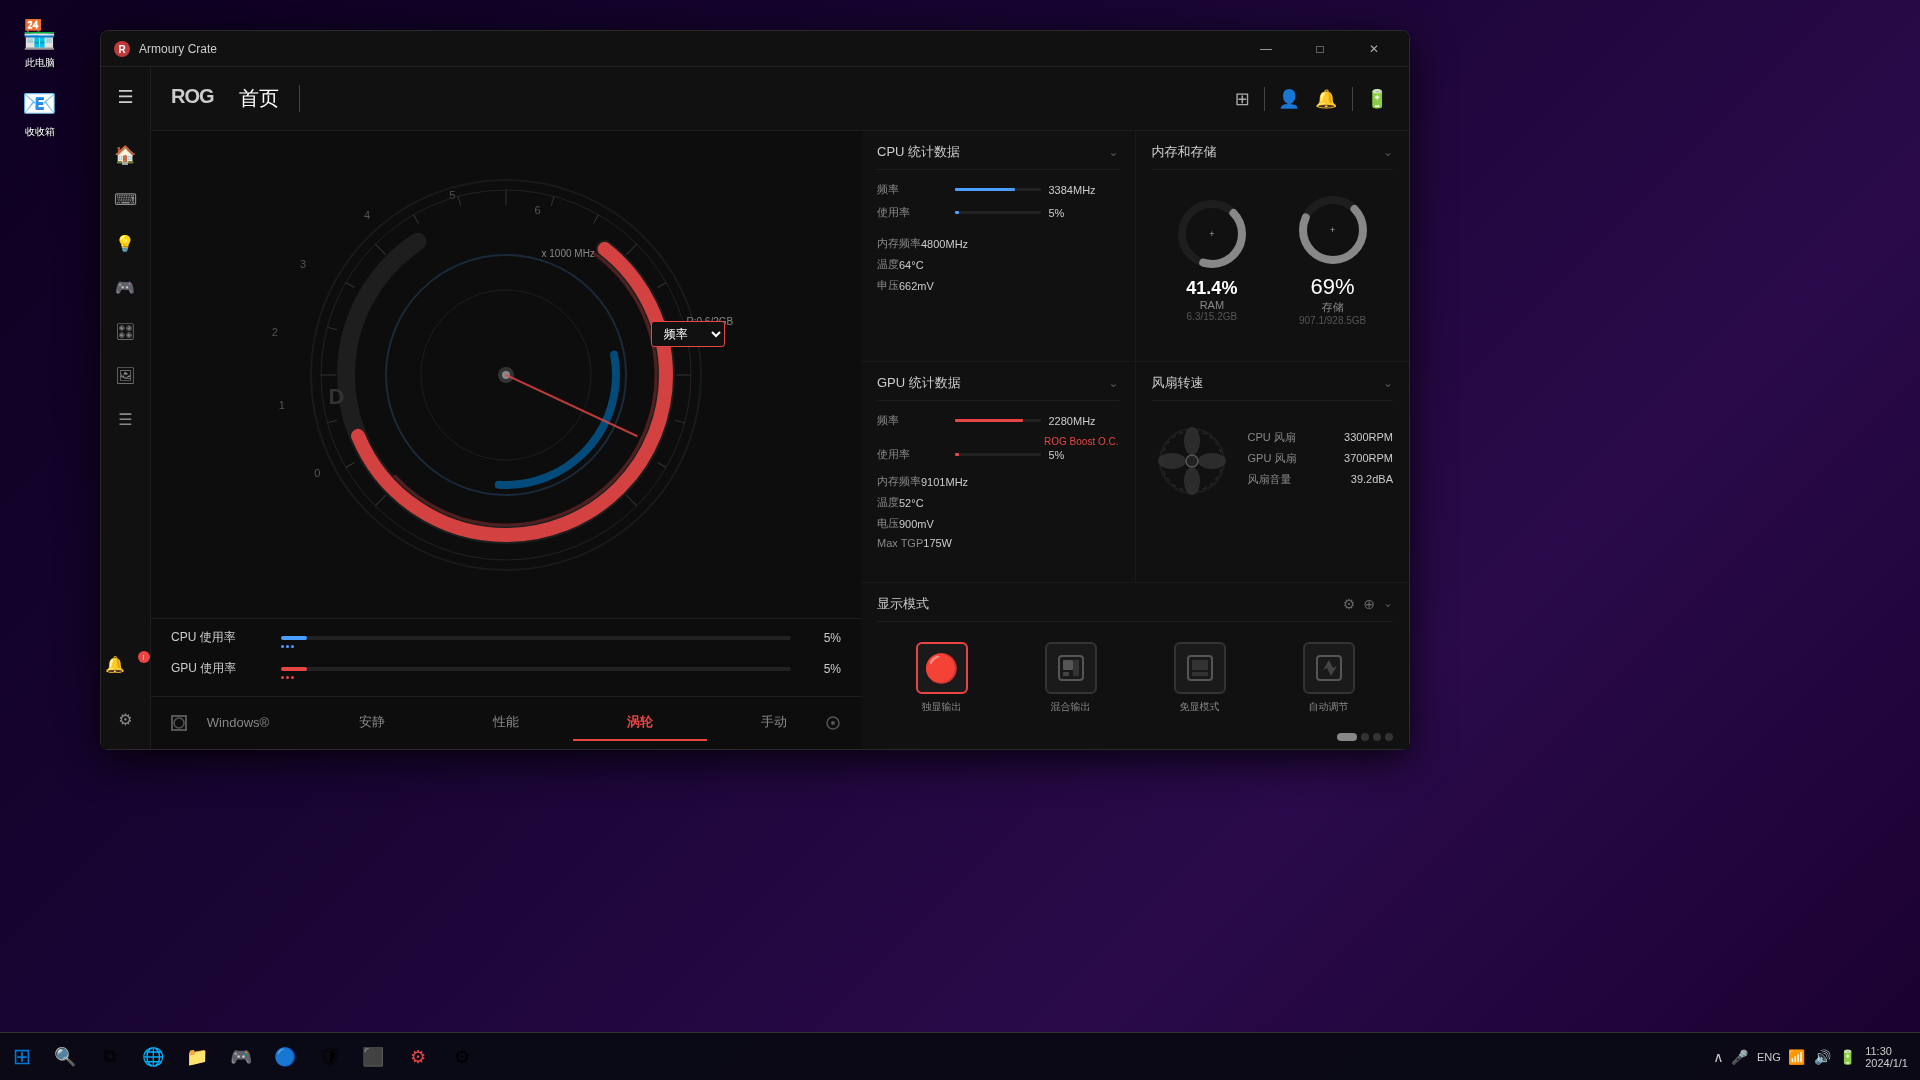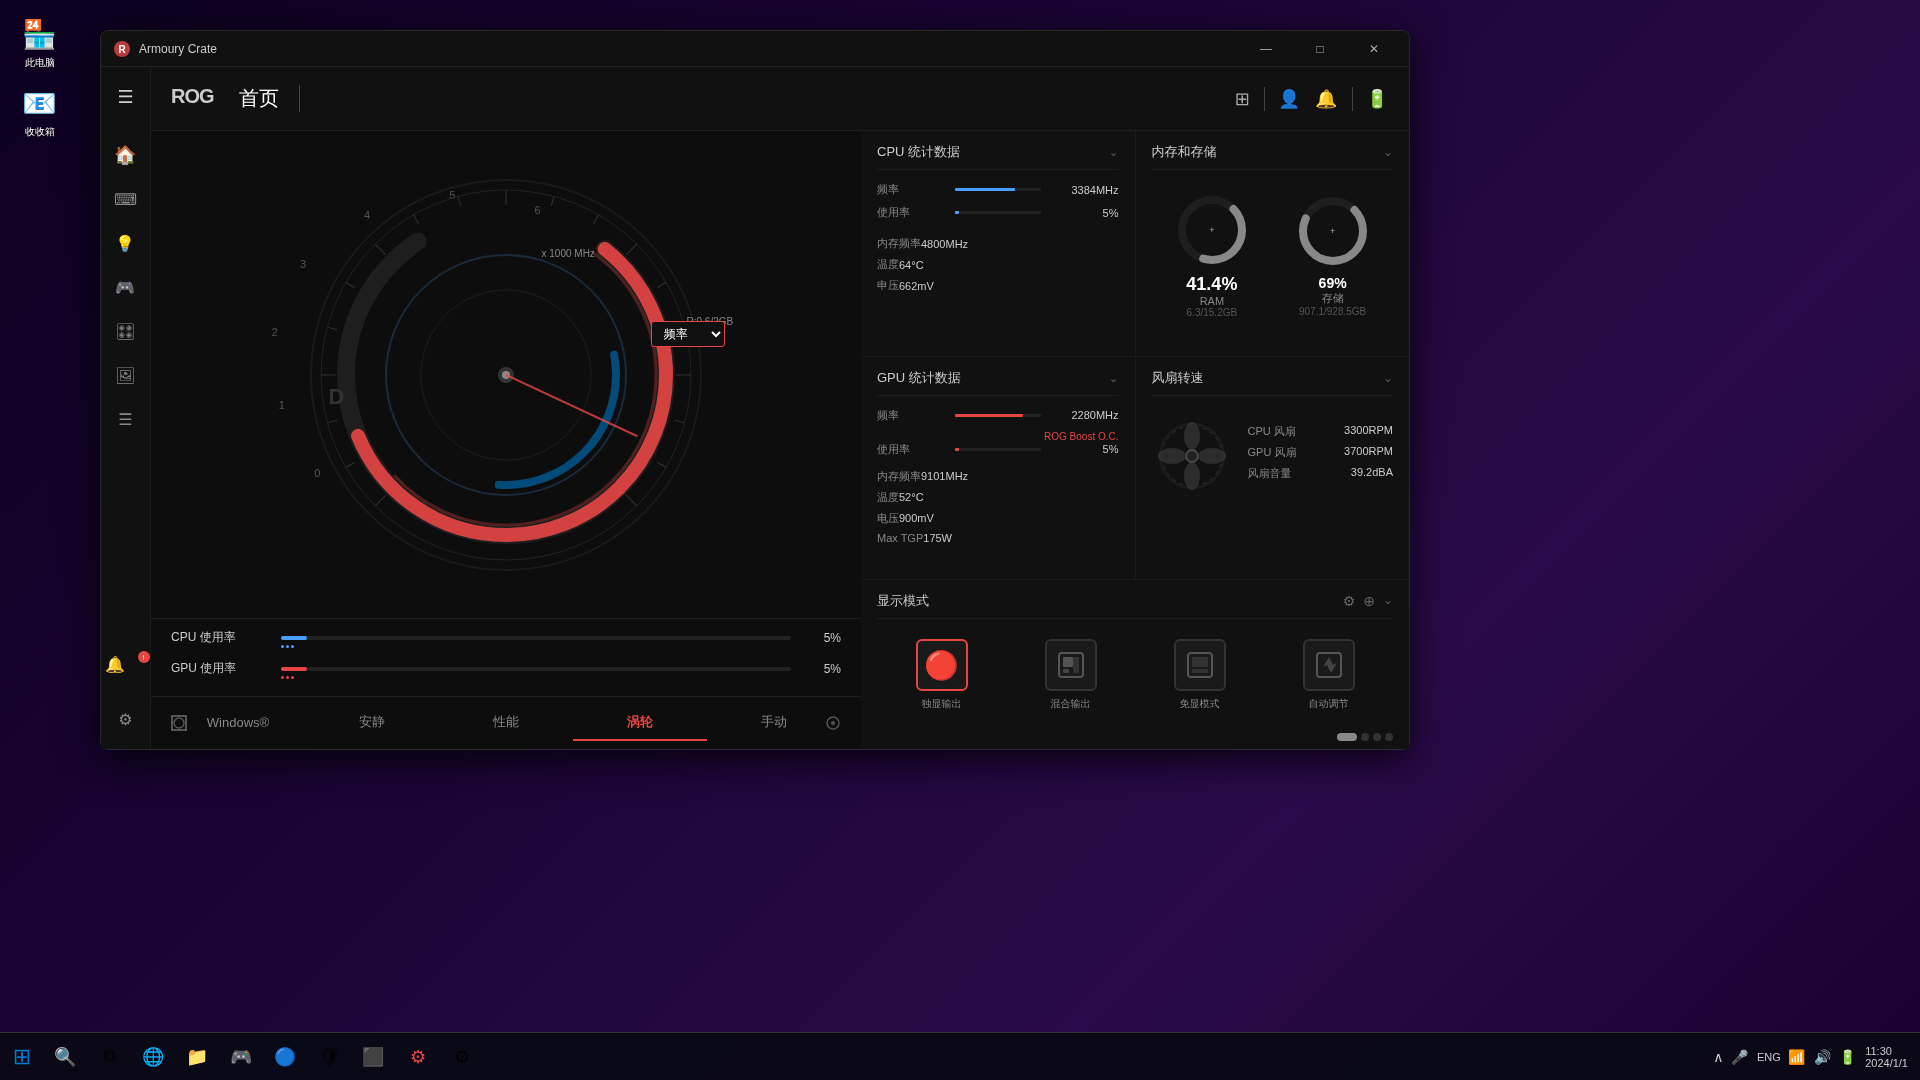--- a/index.html
+++ b/index.html
@@ -429,21 +429,21 @@
     .stat-fill {
       height: 100%;
       border-radius: 1px;
     }
     .stat-fill.blue { background: #4a9eff; }
     .stat-fill.red { background: #e84545; }
     .stat-val {
       font-size: 11px;
       color: #ccc;
       width: 70px;
-      text-align: right;
+      text-align: left;
     }
     .stat-row-simple {
       display: flex;
       justify-content: flex-start;
       align-items: center;
       margin-bottom: 6px;
     }
     .stat-simple-label {
       font-size: 11px;
       color: #888;
@@ -497,20 +497,21 @@
       position: relative;
       flex-shrink: 0;
     }
     .fan-stats {
       flex: 1;
     }
     .fan-stat-row {
       display: flex;
       justify-content: space-between;
       margin-bottom: 6px;
+      align-items: center;
     }
     .fan-stat-label {
       font-size: 11px;
       color: #888;
     }
     .fan-stat-val {
       font-size: 11px;
       color: #ccc;
     }
 
@@ -889,21 +890,21 @@
                   <div class="circ-gauge-ring">
                     <svg viewBox="0 0 80 80">
                       <circle cx="40" cy="40" r="30" fill="none" stroke="#1e1e1e" stroke-width="8"></circle>
                       <circle cx="40" cy="40" r="30" fill="none" stroke="#888" stroke-width="8" stroke-dasharray="130 58" stroke-dashoffset="23" stroke-linecap="round"></circle>
                     </svg>
                     <div class="circ-gauge-center">
                       <div style="font-size:9px; color:#aaa; margin-bottom:1px;">+</div>
                     </div>
                   </div>
                   <div style="margin-top:4px; text-align:center;">
-                    <div style="font-size:14px; font-weight:bold; color:#fff;">69%</div>
+                    <div style="font-size:22px; font-weight:normal; color:#fff;">69%</div>
                     <div style="font-size:11px; color:#888;">存储</div>
                     <div style="font-size:10px; color:#555;">907.1/928.5GB</div>
                   </div>
                 </div>
               </div>
             </div>
 
             <div class="stats-card">
               <div class="card-header">
                 <span class="card-title">GPU 统计数据</span>

